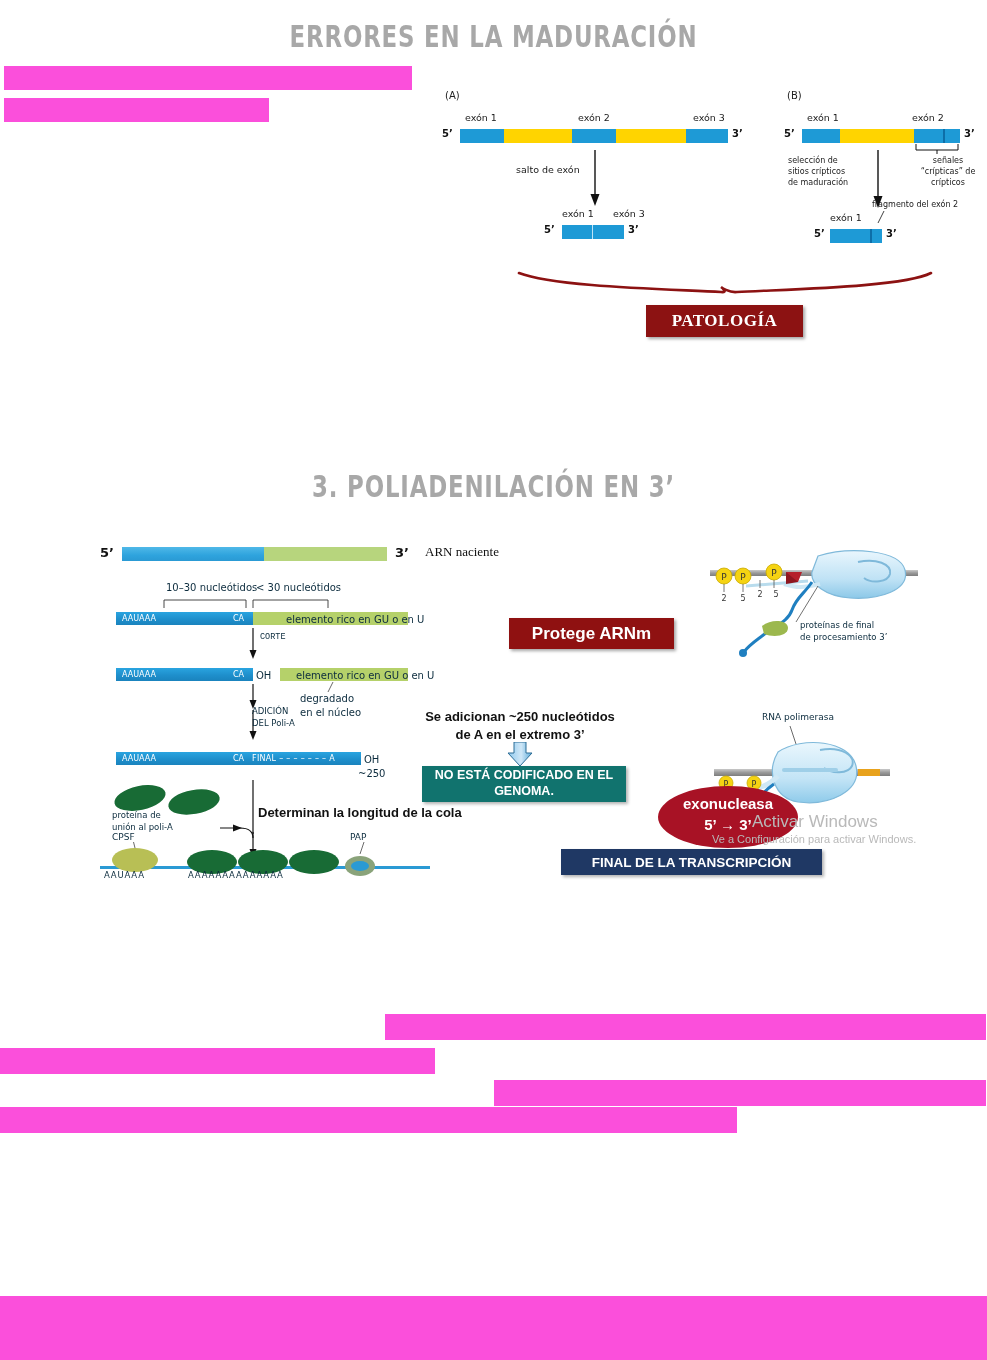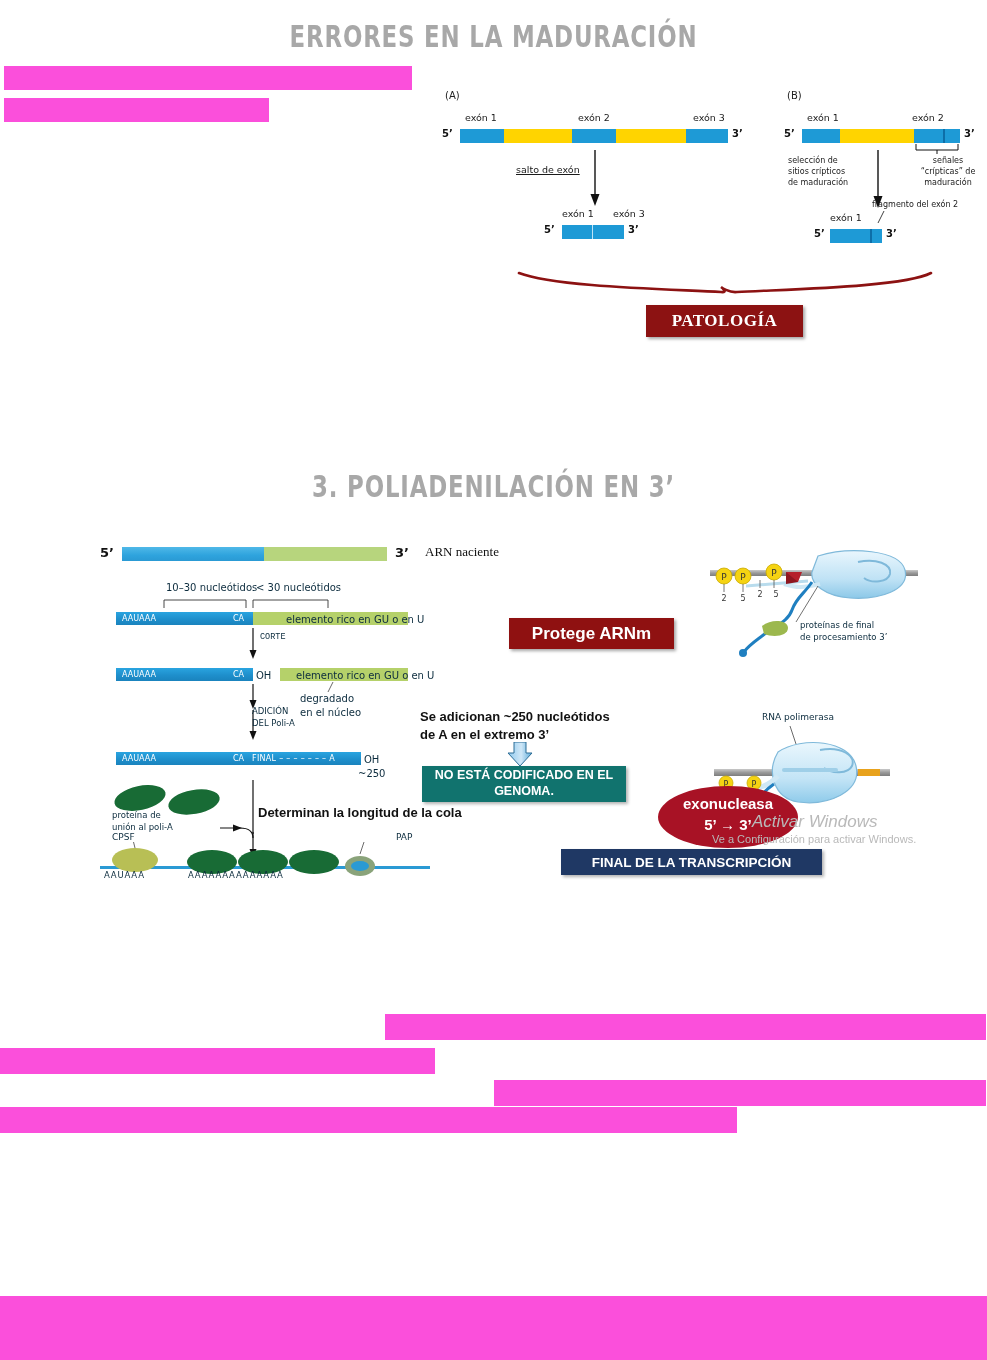--- a/index.html
+++ b/index.html
@@ -115,20 +115,21 @@
     justify-content: center;
     box-shadow: 2px 2px 3px rgba(0,0,0,0.3);
   }
 
   .annot {
     position: absolute;
     font-family: "Liberation Sans", sans-serif;
     font-weight: bold;
     font-size: 13px;
     color: #111;
+    text-align: center;
     line-height: 1.35;
     white-space: pre-line;
   }
 
   
   .strip-blue {
     position: absolute;
     height: 13px;
     background: linear-gradient(to bottom, #2aa4e0 0%, #1e8fcc 55%, #1a83bd 100%);
   }
@@ -187,21 +188,21 @@
   <div class="intron" style="left:64px;  top:39px; width:68px;"></div>
   <div class="exon" style="left:132px; top:39px; width:44px;"></div>
   <div class="intron" style="left:176px; top:39px; width:70px;"></div>
   <div class="exon" style="left:246px; top:39px; width:42px;"></div>
   <div class="prime" style="left:292px; top:38px;">3’</div>
 
   <svg width="310" height="70" style="position:absolute; left:0; top:58px;">
     <line x1="155" y1="2" x2="155" y2="48" stroke="#111" stroke-width="1.4"></line>
     <polygon points="155,58 150.5,46 159.5,46" fill="#111"></polygon>
   </svg>
-  <div class="lbl" style="left:76px; top:74px;text-decoration:underline;">salto de exón</div>
+  <div class="lbl" style="left:76px; top:74px;">salto de exón</div>
 
   <div class="lbl" style="left:122px; top:118px;">exón 1</div>
   <div class="lbl" style="left:173px; top:118px;">exón 3</div>
   <div class="prime" style="left:104px; top:134px;">5’</div>
   <div class="exon" style="left:122px; top:135px; width:62px;"></div>
   <div class="abs" style="left:152px; top:135px; width:1px; height:14px; background:#bfe4f7;"></div>
   <div class="prime" style="left:188px; top:134px;">3’</div>
 </div>
 
 <div class="abs" style="left:782px; top:90px; width:205px; height:155px;">
@@ -217,21 +218,21 @@
   <div class="exon" style="left:132px; top:39px; width:46px;"></div>
   <div class="abs" style="left:161px; top:39px; width:1.5px; height:14px; background:#0d6ea8;"></div>
   <div class="prime" style="left:182px; top:38px;">3’</div>
 
   <svg width="205" height="14" style="position:absolute; left:0; top:54px;">
     <path d="M134 0 L134 6 L176 6 L176 0" stroke="#111" stroke-width="1" fill="none"></path>
     <line x1="155" y1="6" x2="155" y2="10" stroke="#111" stroke-width="1"></line>
   </svg>
   <div class="lbl-sm" style="left:128px; top:66px; line-height:1.35; white-space:pre-line; text-align:center; width:76px;">señales
 “crípticas” de
-maduración</div>
+crípticos</div>
 
   <svg width="205" height="70" style="position:absolute; left:0; top:58px;">
     <line x1="96" y1="2" x2="96" y2="50" stroke="#111" stroke-width="1.4"></line>
     <polygon points="96,60 91.5,48 100.5,48" fill="#111"></polygon>
   </svg>
   <div class="lbl-sm" style="left:6px; top:66px; line-height:1.35; white-space:pre-line;">selección de
 sitios crípticos
 de maduración</div>
 
   <div class="lbl-sm" style="left:90px; top:110px;">fragmento del exón 2</div>
@@ -328,21 +329,21 @@
     <ellipse cx="35" cy="18" rx="23" ry="12" fill="#b8bf55"></ellipse>
     <ellipse cx="112" cy="20" rx="25" ry="12" fill="#186b35"></ellipse>
     <ellipse cx="163" cy="20" rx="25" ry="12" fill="#186b35"></ellipse>
     <ellipse cx="214" cy="20" rx="25" ry="12" fill="#186b35"></ellipse>
     <ellipse cx="260" cy="24" rx="15" ry="10" fill="#8aa37a"></ellipse>
     <ellipse cx="260" cy="24" rx="9" ry="5" fill="#2a9ad4"></ellipse>
     <line x1="35" y1="6" x2="32" y2="-6" stroke="#444" stroke-width="0.8"></line>
     <line x1="260" y1="12" x2="264" y2="0" stroke="#444" stroke-width="0.8"></line>
   </svg>
   <div class="strip-text" style="left:12px; top:244px; font-size:9px;">CPSF</div>
-  <div class="strip-text" style="left:250px; top:244px; font-size:9px;margin-left:46px;">PAP</div>
+  <div class="strip-text" style="left:250px; top:244px; font-size:9px;">PAP</div>
   <div class="strip-text" style="left:4px; top:282px; font-size:8.5px; letter-spacing:0.8px;">AAUAAA</div>
   <div class="strip-text" style="left:88px; top:282px; font-size:8.5px; letter-spacing:0.8px;">AAAAAAAAAAAAAA</div>
 </div>
 
 <div class="annot" style="left:258px; top:804px; text-align:left;">Determinan la longitud de la cola</div>
 
 <div class="badge-red2" style="left:509px; top:618px; width:165px; height:31px; font-size:17px;">Protege ARNm</div>
 
 <div class="annot" style="left:420px; top:708px; width:200px;">Se adicionan ~250 nucleótidos
 de A en el extremo 3’</div>
@@ -453,14 +454,14 @@
 
   <div class="abs" style="left:8px; top:74px; width:140px; height:62px;">
     <svg width="140" height="62" style="position:absolute; left:0; top:0;">
       <ellipse cx="70" cy="31" rx="70" ry="31" fill="#a81225"></ellipse>
     </svg>
     <div class="abs" style="left:0; top:9px; width:140px; text-align:center; color:#fff; font-family:'Liberation Sans',sans-serif; font-weight:bold; font-size:15px;">exonucleasa</div>
     <div class="abs" style="left:0; top:30px; width:140px; text-align:center; color:#fff; font-family:'Liberation Sans',sans-serif; font-weight:bold; font-size:15px;">5’ → 3’</div>
   </div>
 </div>
 
-<div class="watermark" style="left:752px; top:812px; font-size:17px;font-style:italic;">Activar Windows</div>
+<div class="watermark" style="left:752px; top:812px; font-size:17px;">Activar Windows</div>
 <div class="watermark" style="left:712px; top:833px; font-size:11px;">Ve a Configuración para activar Windows.</div>
 
 </body></html>

